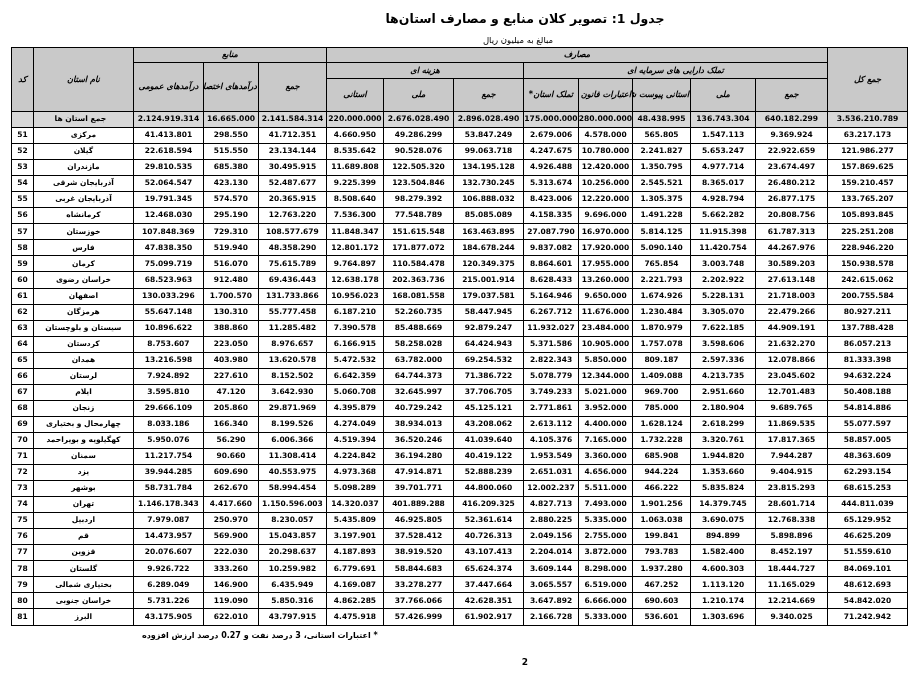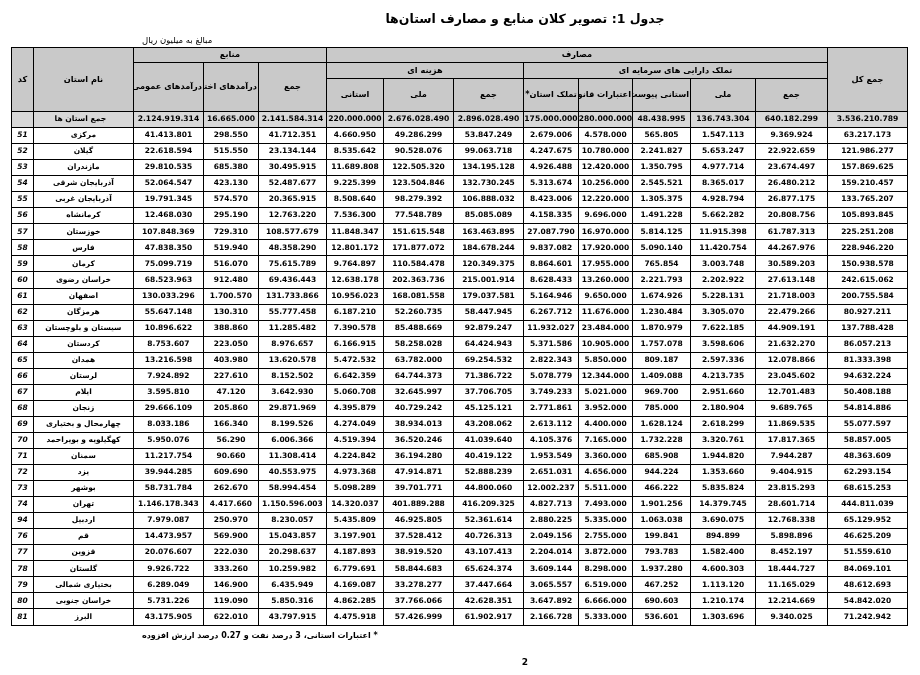--- a/index.html
+++ b/index.html
@@ -17,21 +17,21 @@
     text-align:center;
     font-size:12.5px;
     font-weight:bold;
     padding-top:11px;
     padding-bottom:9px;
     letter-spacing:0;
   }
 
   .units-note{
     font-size:8.5px;
-    text-align:left;
+    text-align:center;
     padding-right:14px;
     padding-bottom:1px;
     height:11px;
     line-height:11px;
   }
 
   table.main{
     border-collapse:collapse;
     width:896px;
     margin:0 auto;
@@ -46,20 +46,21 @@
     font-size:7.4px;
     line-height:1.15;
     white-space:nowrap;
     overflow:hidden;
   }
   table.main thead th{
     background:#c9c9c9;
     font-weight:bold;
     font-size:8.2px;
     padding:2px 1px;
+    font-style:italic;
   }
   .grp-band{height:15px;}
   .sub-band{height:16px;}
   .leaf-band{height:33px;}
 
   table.main tbody td{
     height:15.05px;
     font-weight:bold;
     font-size:7.5px;
     background:#fff;
@@ -71,21 +72,20 @@
   td.province{
     text-align:right;
     padding-right:6px;
     font-size:8.2px;
     font-weight:bold;
   }
   tr.total-row td.province{text-align:center;padding-right:6px;}
   td.code{
     font-size:8.2px;
     font-weight:bold;
-    font-style:italic;
   }
 
   .footnote{
     font-size:8px;
     text-align:left;
     padding-top:5px;
     font-weight:bold;
   }
   .page-num{
     position:absolute;
@@ -556,21 +556,21 @@
           <td>1.063.038</td>
           <td>5.335.000</td>
           <td>2.880.225</td>
           <td>52.361.614</td>
           <td>46.925.805</td>
           <td>5.435.809</td>
           <td>8.230.057</td>
           <td>250.970</td>
           <td>7.979.087</td>
           <td class="province">اردبیل</td>
-          <td class="code">94</td>
+          <td class="code">75</td>
         </tr>
         <tr>
           <td>46.625.209</td>
           <td>5.898.896</td>
           <td>894.899</td>
           <td>199.841</td>
           <td>2.755.000</td>
           <td>2.049.156</td>
           <td>40.726.313</td>
           <td>37.528.412</td>

